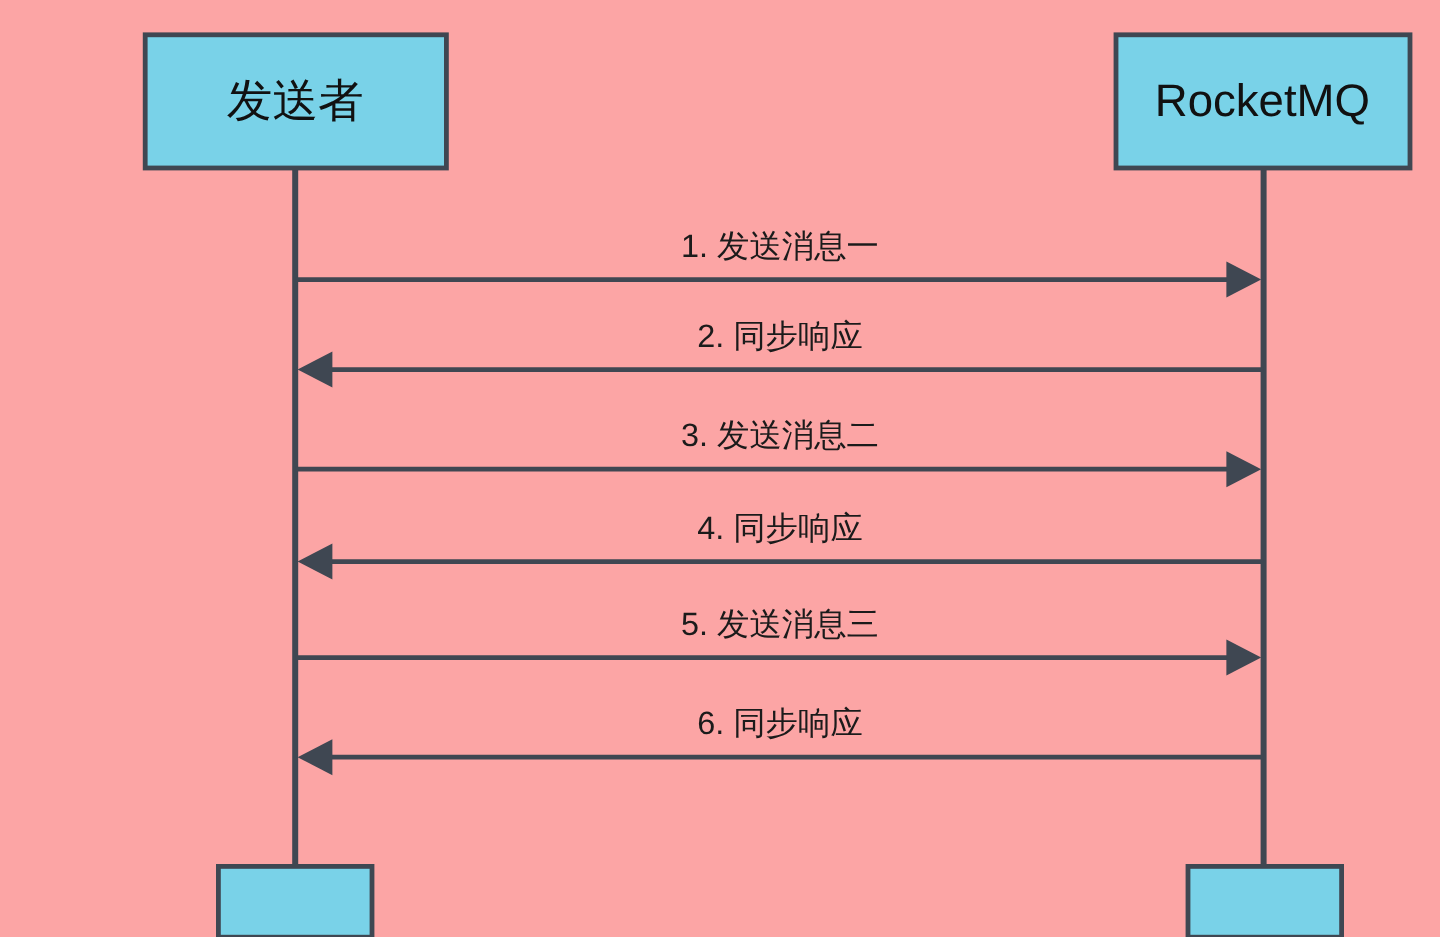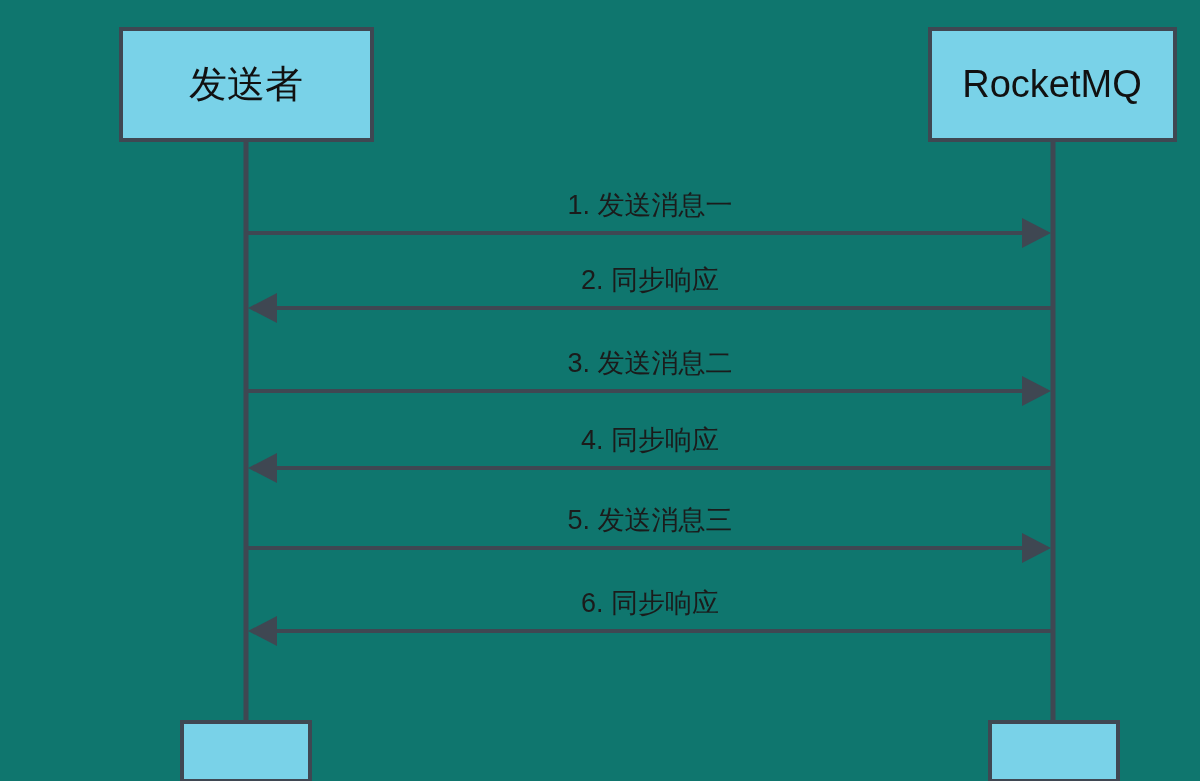--- a/index.html
+++ b/index.html
@@ -8,21 +8,21 @@
     padding: 0;
     background: #ffffff;
   }
   body {
     font-family: "Liberation Sans", "DejaVu Sans", sans-serif;
   }
   #diagram-root {
     position: relative;
     width: 1200px;
     height: 781px;
-    background: #0f766e;
+    background: #fca5a5;
     overflow: hidden;
   }
   #diagram-svg {
     position: absolute;
     left: 0;
     top: 0;
     width: 1200px;
     height: 781px;
     display: block;
   }

